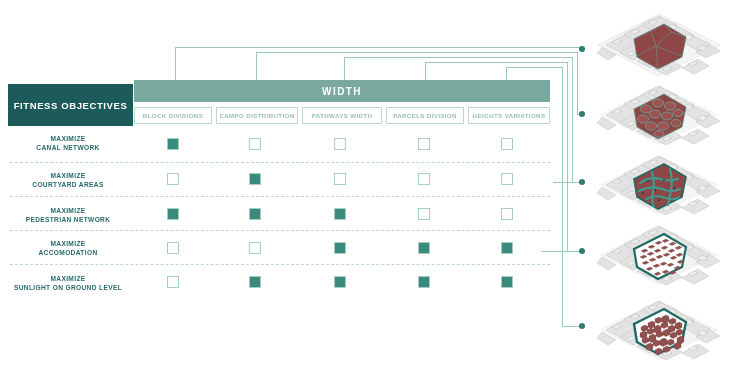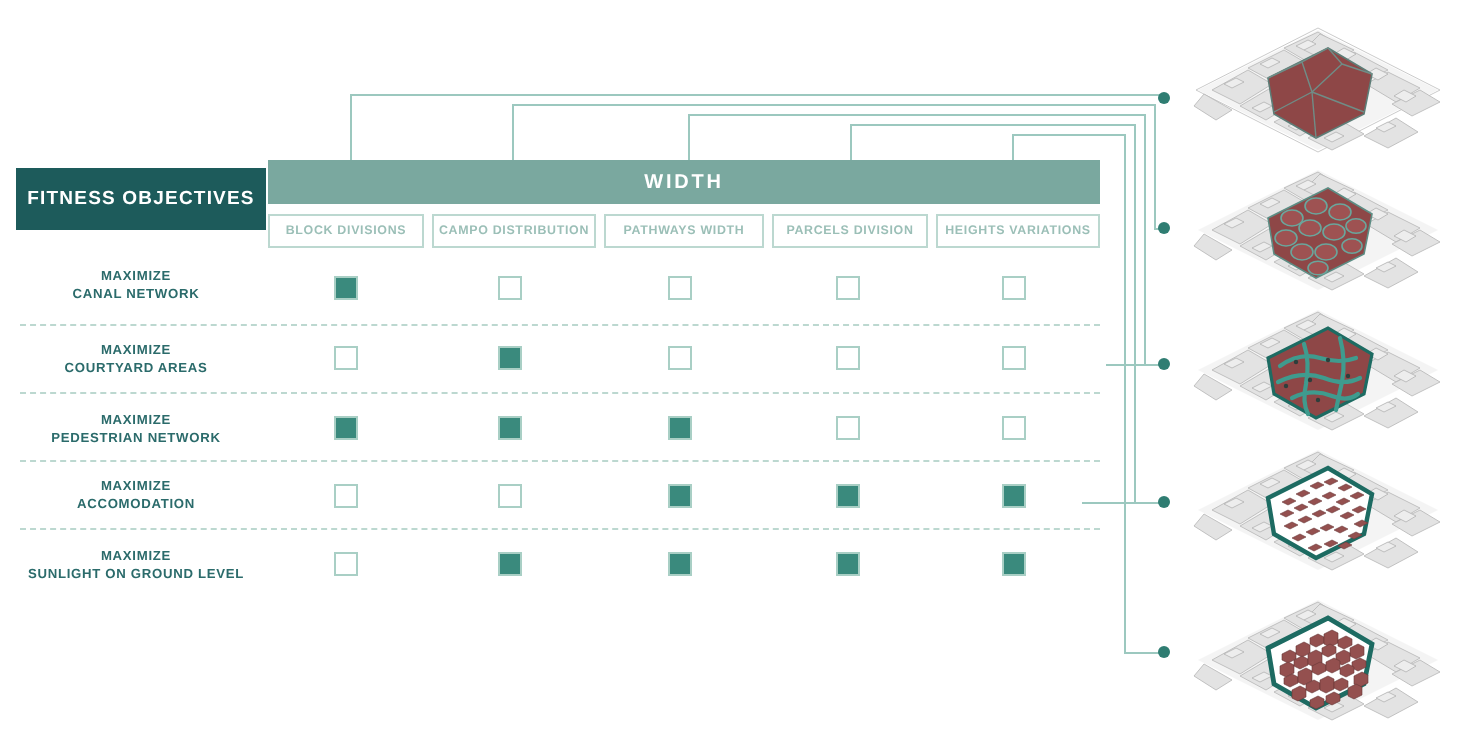--- a/index.html
+++ b/index.html
@@ -5,21 +5,21 @@
   html,body{margin:0;padding:0;}
   body{
     width:730px;height:371px;background:#ffffff;overflow:hidden;position:relative;
     font-family:"Liberation Sans","DejaVu Sans",sans-serif;
     -webkit-font-smoothing:antialiased;
   }
   #stage{position:absolute;left:0;top:0;width:730px;height:371px;}
 
   
   .fitness-block{
-    position:absolute;left:8px;top:84px;width:125px;height:31px;
+    position:absolute;left:8px;top:84px;width:125px;height:42px;
     background:#1d5b5b;display:flex;align-items:center;justify-content:center;
   }
   .fitness-block .txt{
     color:#ffffff;font-size:9.5px;letter-spacing:.6px;font-weight:700;white-space:nowrap;
   }
 
   
   .genes-bar{
     position:absolute;left:134px;top:80px;width:416px;height:22px;
     background:#7aa89f;display:flex;align-items:center;justify-content:center;

